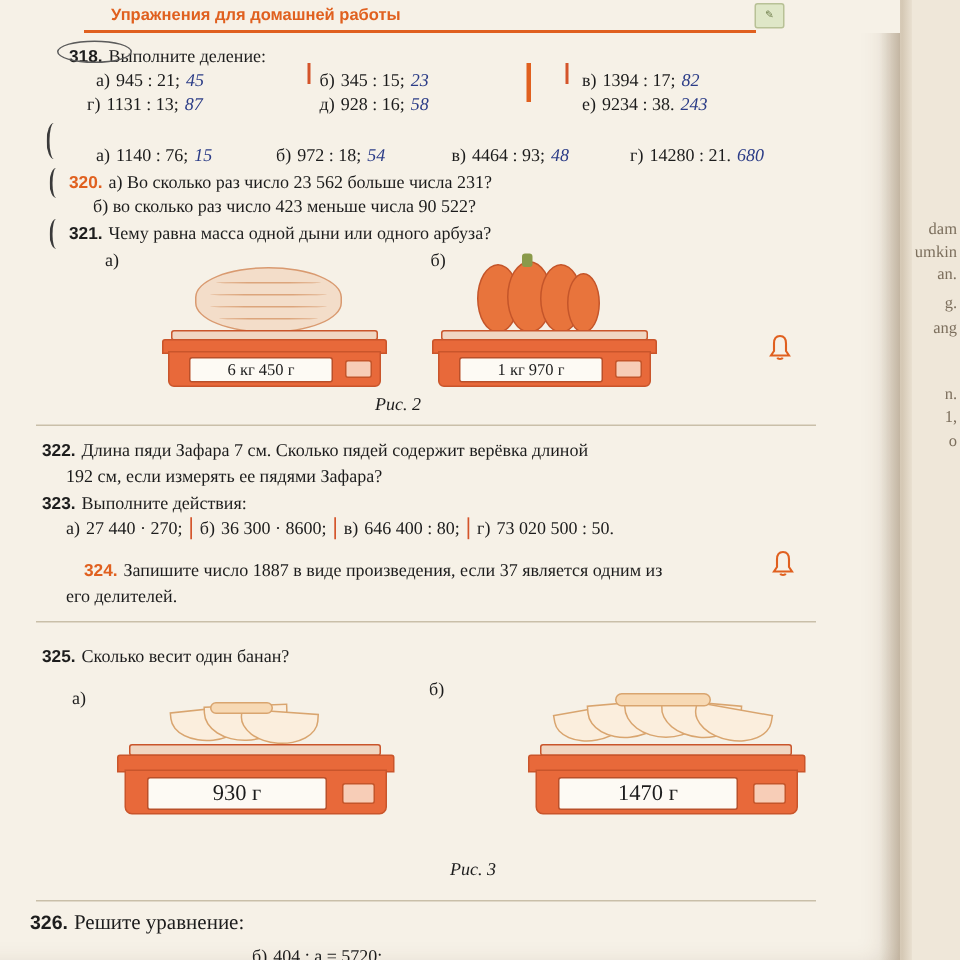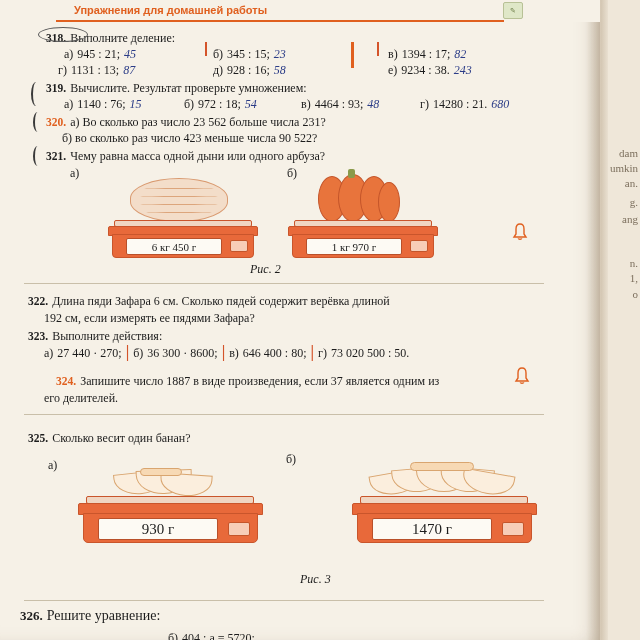--- a/index.html
+++ b/index.html
@@ -59,21 +59,21 @@
     font-family:"Liberation Sans", sans-serif;
   }
   .header-icon {
     position:absolute; left:503px; top:2px; width:20px; height:17px;
     background:#dfe7c7; border:1px solid #b8c196; border-radius:2px;
     font-size:7px; color:#6a7a45; text-align:center; line-height:16px;
   }
   
   .ex { position:absolute; font-family:"Liberation Serif", serif; color:#222; }
   .num {
-    font-weight:bold; font-family:Liberation Serif, serif;
+    font-weight:bold; font-family:Liberation Sans, sans-serif;
     font-size:11.5px; color:#1d1d1d;
   }
   .num.orange { color:#e0601f; }
   .txt { font-size:12px; color:#1c1c1c; }
   .sub { font-size:12px; color:#1c1c1c; }
   .sep { color:#d4542a; font-weight:bold; }
 
   
   .ink {
     color:#2b3c87; font-family:"Liberation Serif", serif;
@@ -187,24 +187,20 @@
   <div class="ex" style="left:388px; top:60px;">
     <span class="sub">е)</span>
     <span class="sub">9234 : 38.</span>
     <span class="ink">243</span>
   </div>
 
   <div style="position:absolute;left:205px;top:42px;width:2px;height:14px;background:#d4542a;"></div>
   <div style="position:absolute;left:377px;top:42px;width:2px;height:14px;background:#d4542a;"></div>
   <div style="position:absolute;left:351px;top:42px;width:3px;height:26px;background:#e0601f;"></div>
 
-  <div class="ex" style="left:46px; top:78px; width:540px;">
-    <span class="num">319.</span>
-    <span class="txt">Вычислите. Результат проверьте умножением:</span>
-  </div>
   <div class="ex" style="left:64px; top:94px;">
     <span class="sub">а)</span>
     <span class="sub">1140 : 76;</span>
     <span class="ink">15</span>
   </div>
   <div class="ex" style="left:184px; top:94px;">
     <span class="sub">б)</span>
     <span class="sub">972 : 18;</span>
     <span class="ink">54</span>
   </div>
@@ -276,21 +272,21 @@
     <svg width="20" height="20" viewBox="0 0 20 20">
       <path d="M10 2 C7 2 6 4 6 7 L6 12 L4 15 L16 15 L14 12 L14 7 C14 4 13 2 10 2 Z" fill="none" stroke="#e0601f" stroke-width="1.4"></path>
       <path d="M8.2 16.4 C8.6 17.6 11.4 17.6 11.8 16.4" fill="none" stroke="#e0601f" stroke-width="1.4"></path>
     </svg>
   </div>
 
   <div class="hr-rule" style="left:24px; top:283px; width:520px;"></div>
 
   <div class="ex" style="left:28px; top:291px; width:530px;">
     <span class="num">322.</span>
-    <span class="txt">Длина пяди Зафара 6 см. Сколько пядей содержит верёвка длиной</span>
+    <span class="txt">Длина пяди Зафара 7 см. Сколько пядей содержит верёвка длиной</span>
   </div>
   <div class="ex" style="left:44px; top:308px;">
     <span class="txt">192 см, если измерять ее пядями Зафара?</span>
   </div>
 
   <div class="ex" style="left:28px; top:326px;">
     <span class="num">323.</span>
     <span class="txt">Выполните действия:</span>
   </div>
   <div class="ex" style="left:44px; top:343px;">

